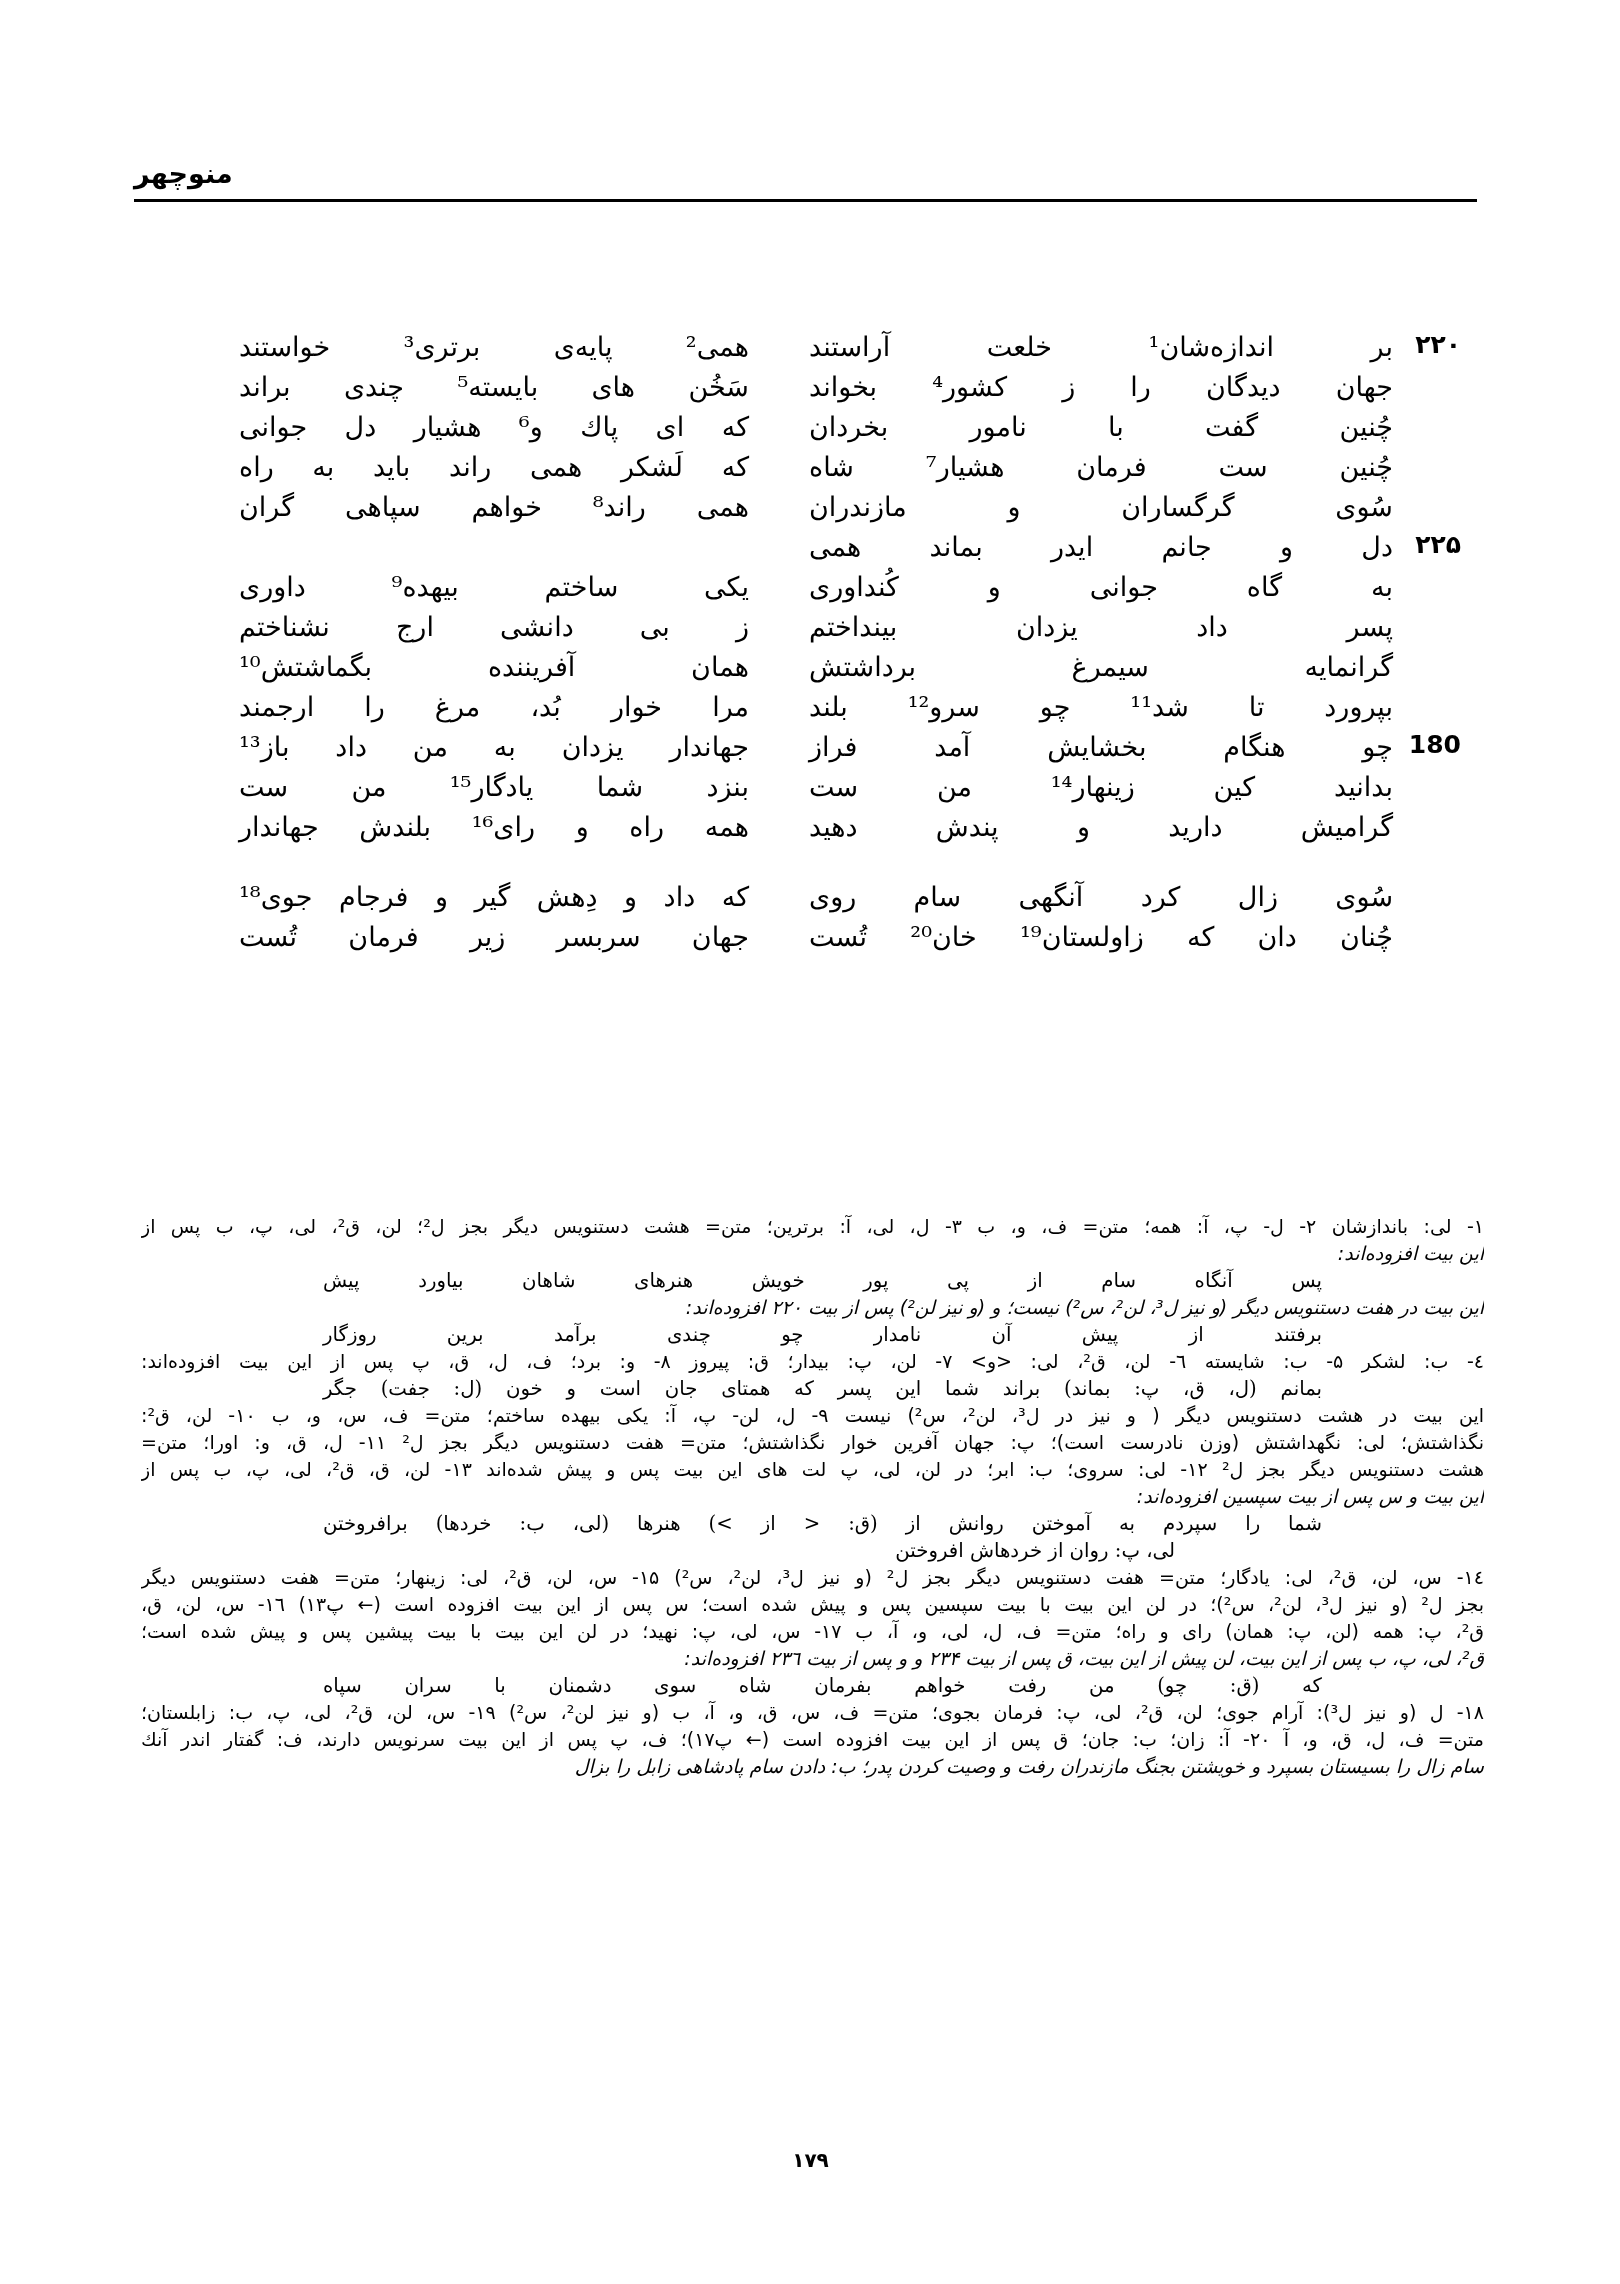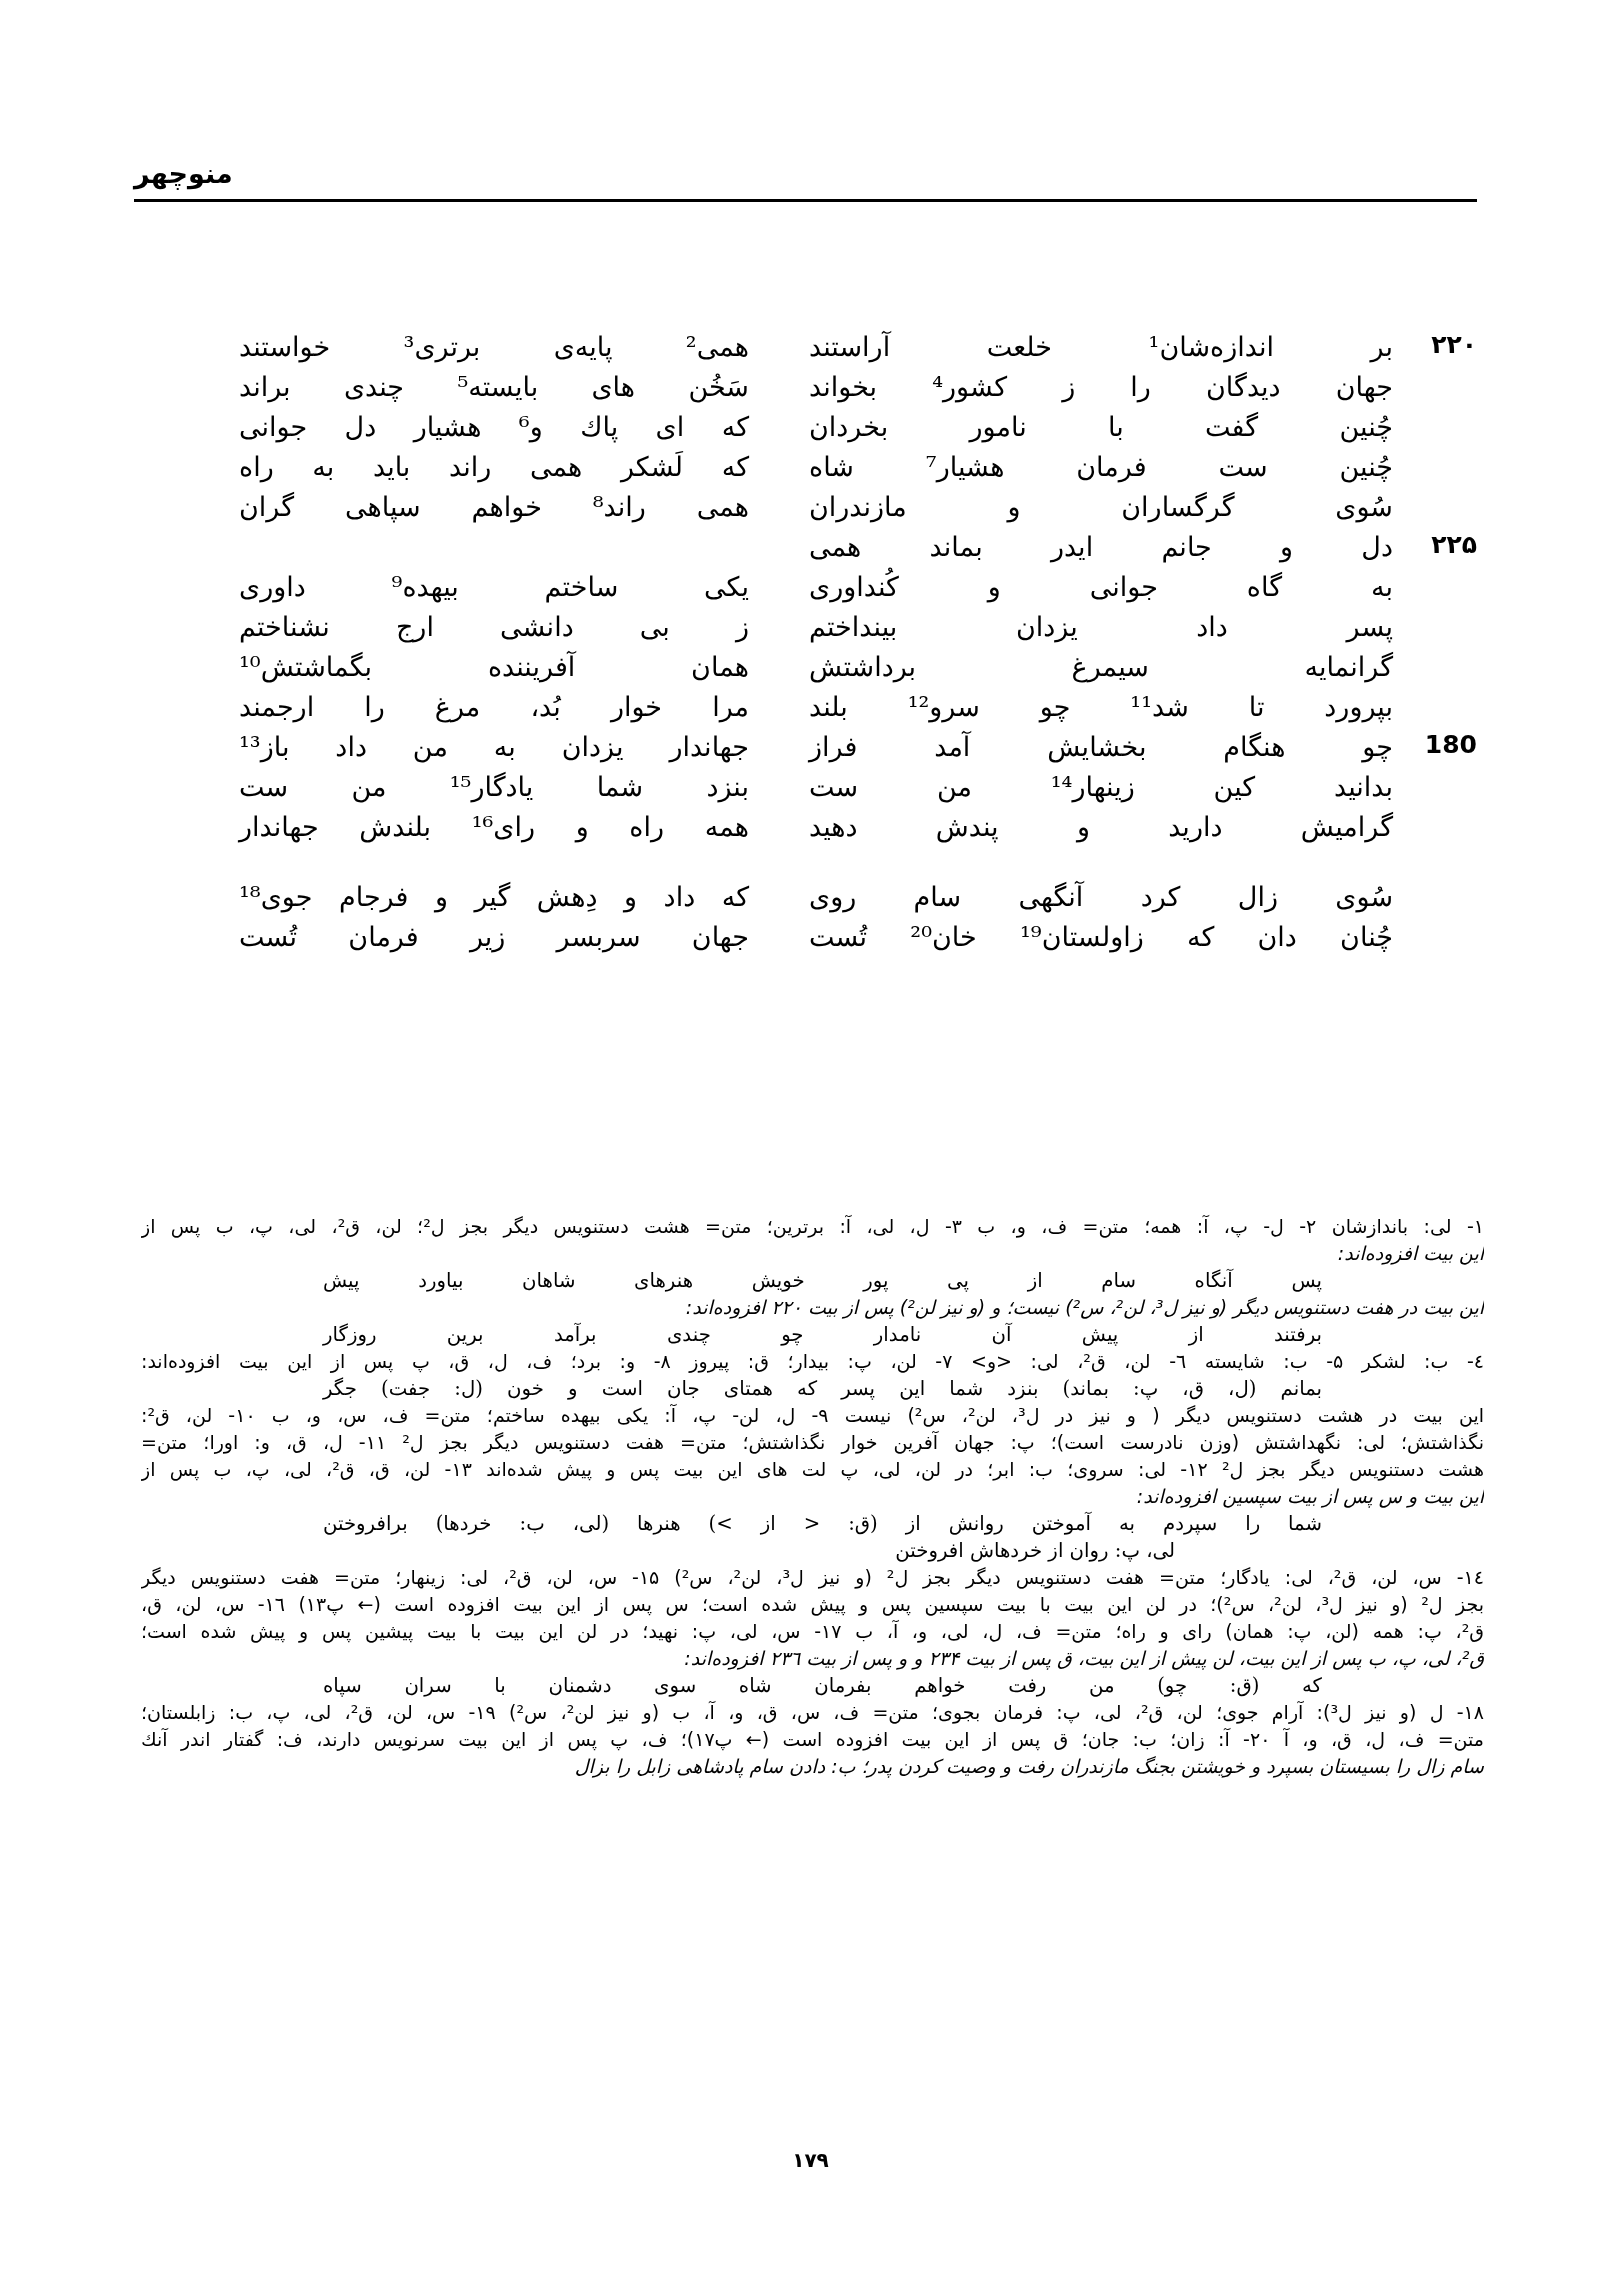--- a/index.html
+++ b/index.html
@@ -6,21 +6,21 @@
   body { width:1620px; height:2284px; position:relative; overflow:hidden;
          font-family:"DejaVu Serif", serif; color:#000; }
   .page-header { position:absolute; left:134px; top:158px; width:1343px; height:45px; }
   .header-title { position:absolute; left:0; top:0; font-family:"DejaVu Sans", sans-serif;
                   font-weight:bold; font-size:27px; direction:rtl; }
   .header-rule { position:absolute; left:0; top:41px; width:1343px; height:2.8px; background:#000; }
 
   .poem { position:absolute; left:232px; top:327px; width:1245px; }
   .verse-row { position:relative; height:40px; direction:rtl; }
   .verse-row.gap-before { margin-top:29.5px; }
-  .verse-num { position:absolute; right:0; top:2.8px; width:70px; text-align:right;
+  .verse-num { position:absolute; right:16px; top:2.8px; width:70px; text-align:right;
                font-family:"DejaVu Sans", sans-serif; font-weight:bold; font-size:25px; }
   .hemi { position:absolute; top:0; font-size:27px; line-height:40px; white-space:nowrap;
           text-align:justify; text-align-last:justify; direction:rtl; }
   .hemi-right { right:84px; width:584px; }
   .hemi-left  { right:728px; width:510px; }
 
   .footnotes { position:absolute; left:141px; top:1213px; width:1343px; direction:rtl;
                font-family:"DejaVu Sans", sans-serif; font-size:19px; line-height:27px; }
   .fn-line { white-space:nowrap; overflow:hidden; text-align:justify; text-align-last:justify; }
   .fn-line.short { text-align-last:right;font-style:italic; }
@@ -116,21 +116,21 @@
     </div>
   </div>
 
 <div class="footnotes" id="footnotes">
     <div class="fn-line">۱- لی: باندازشان   ۲- ل- پ، آ: همه؛ متن= ف، و، ب   ۳- ل، لی، آ: برترین؛ متن= هشت دستنویس دیگر بجز ل²؛ لن، ق²، لی، پ، ب پس از</div>
     <div class="fn-line short">این بیت افزوده‌اند:</div>
     <div class="fn-verse v1">پس آنگاه سام از پی پور خویش          هنرهای شاهان بیاورد پیش</div>
     <div class="fn-line short">این بیت در هفت دستنویس دیگر (و نیز ل³، لن²، س²) نیست؛ و (و نیز لن²) پس از بیت ۲۲۰ افزوده‌اند:</div>
     <div class="fn-verse v1">برفتند از پیش آن نامدار          چو چندی برآمد برین روزگار</div>
     <div class="fn-line">٤- ب: لشکر   ۵- ب: شایسته   ٦- لن، ق²، لی: &lt;و&gt;   ۷- لن، پ: بیدار؛ ق: پیروز   ۸- و: برد؛ ف، ل، ق، پ پس از این بیت افزوده‌اند:</div>
-    <div class="fn-verse v1">بمانم (ل، ق، پ: بماند) بنزد شما این پسر          که همتای جان است و خون (ل: جفت) جگر</div>
+    <div class="fn-verse v1">بمانم (ل، ق، پ: بماند) براند شما این پسر          که همتای جان است و خون (ل: جفت) جگر</div>
     <div class="fn-line">این بیت در هشت دستنویس دیگر ( و نیز در ل³، لن²، س²) نیست   ۹- ل، لن- پ، آ: یکی بیهده ساختم؛ متن= ف، س، و، ب   ۱۰- لن، ق²:</div>
     <div class="fn-line">نگذاشتش؛ لی: نگهداشتش (وزن نادرست است)؛ پ: جهان آفرین خوار نگذاشتش؛ متن= هفت دستنویس دیگر بجز ل²   ۱۱- ل، ق، و: اورا؛ متن=</div>
     <div class="fn-line">هشت دستنویس دیگر بجز ل²   ۱۲- لی: سروی؛ ب: ابر؛ در لن، لی، پ لت های این بیت پس و پیش شده‌اند   ۱۳- لن، ق، ق²، لی، پ، ب پس از</div>
     <div class="fn-line short">این بیت و س پس از بیت سپسین افزوده‌اند:</div>
     <div class="fn-verse v1">شما را سپردم به آموختن          روانش از (ق: &lt; از &gt;) هنرها (لی، ب: خردها) برافروختن</div>
     <div class="fn-verse v-short">لی، پ: روان از خردهاش افروختن</div>
     <div class="fn-line">١٤- س، لن، ق²، لی: یادگار؛ متن= هفت دستنویس دیگر بجز ل² (و نیز ل³، لن²، س²)   ١۵- س، لن، ق²، لی: زینهار؛ متن= هفت دستنویس دیگر</div>
     <div class="fn-line">بجز ل² (و نیز ل³، لن²، س²)؛ در لن این بیت با بیت سپسین پس و پیش شده است؛ س پس از این بیت افزوده است (← پ۱۳)   ١٦- س، لن، ق،</div>
     <div class="fn-line">ق²، پ: همه (لن، پ: همان) رای و راه؛ متن= ف، ل، لی، و، آ، ب   ١۷- س، لی، پ: نهید؛ در لن این بیت با بیت پیشین پس و پیش شده است؛</div>
     <div class="fn-line short">ق²، لی، پ، ب پس از این بیت، لن پیش از این بیت، ق پس از بیت ۲۳۴ و و پس از بیت ۲۳٦ افزوده‌اند:</div>

